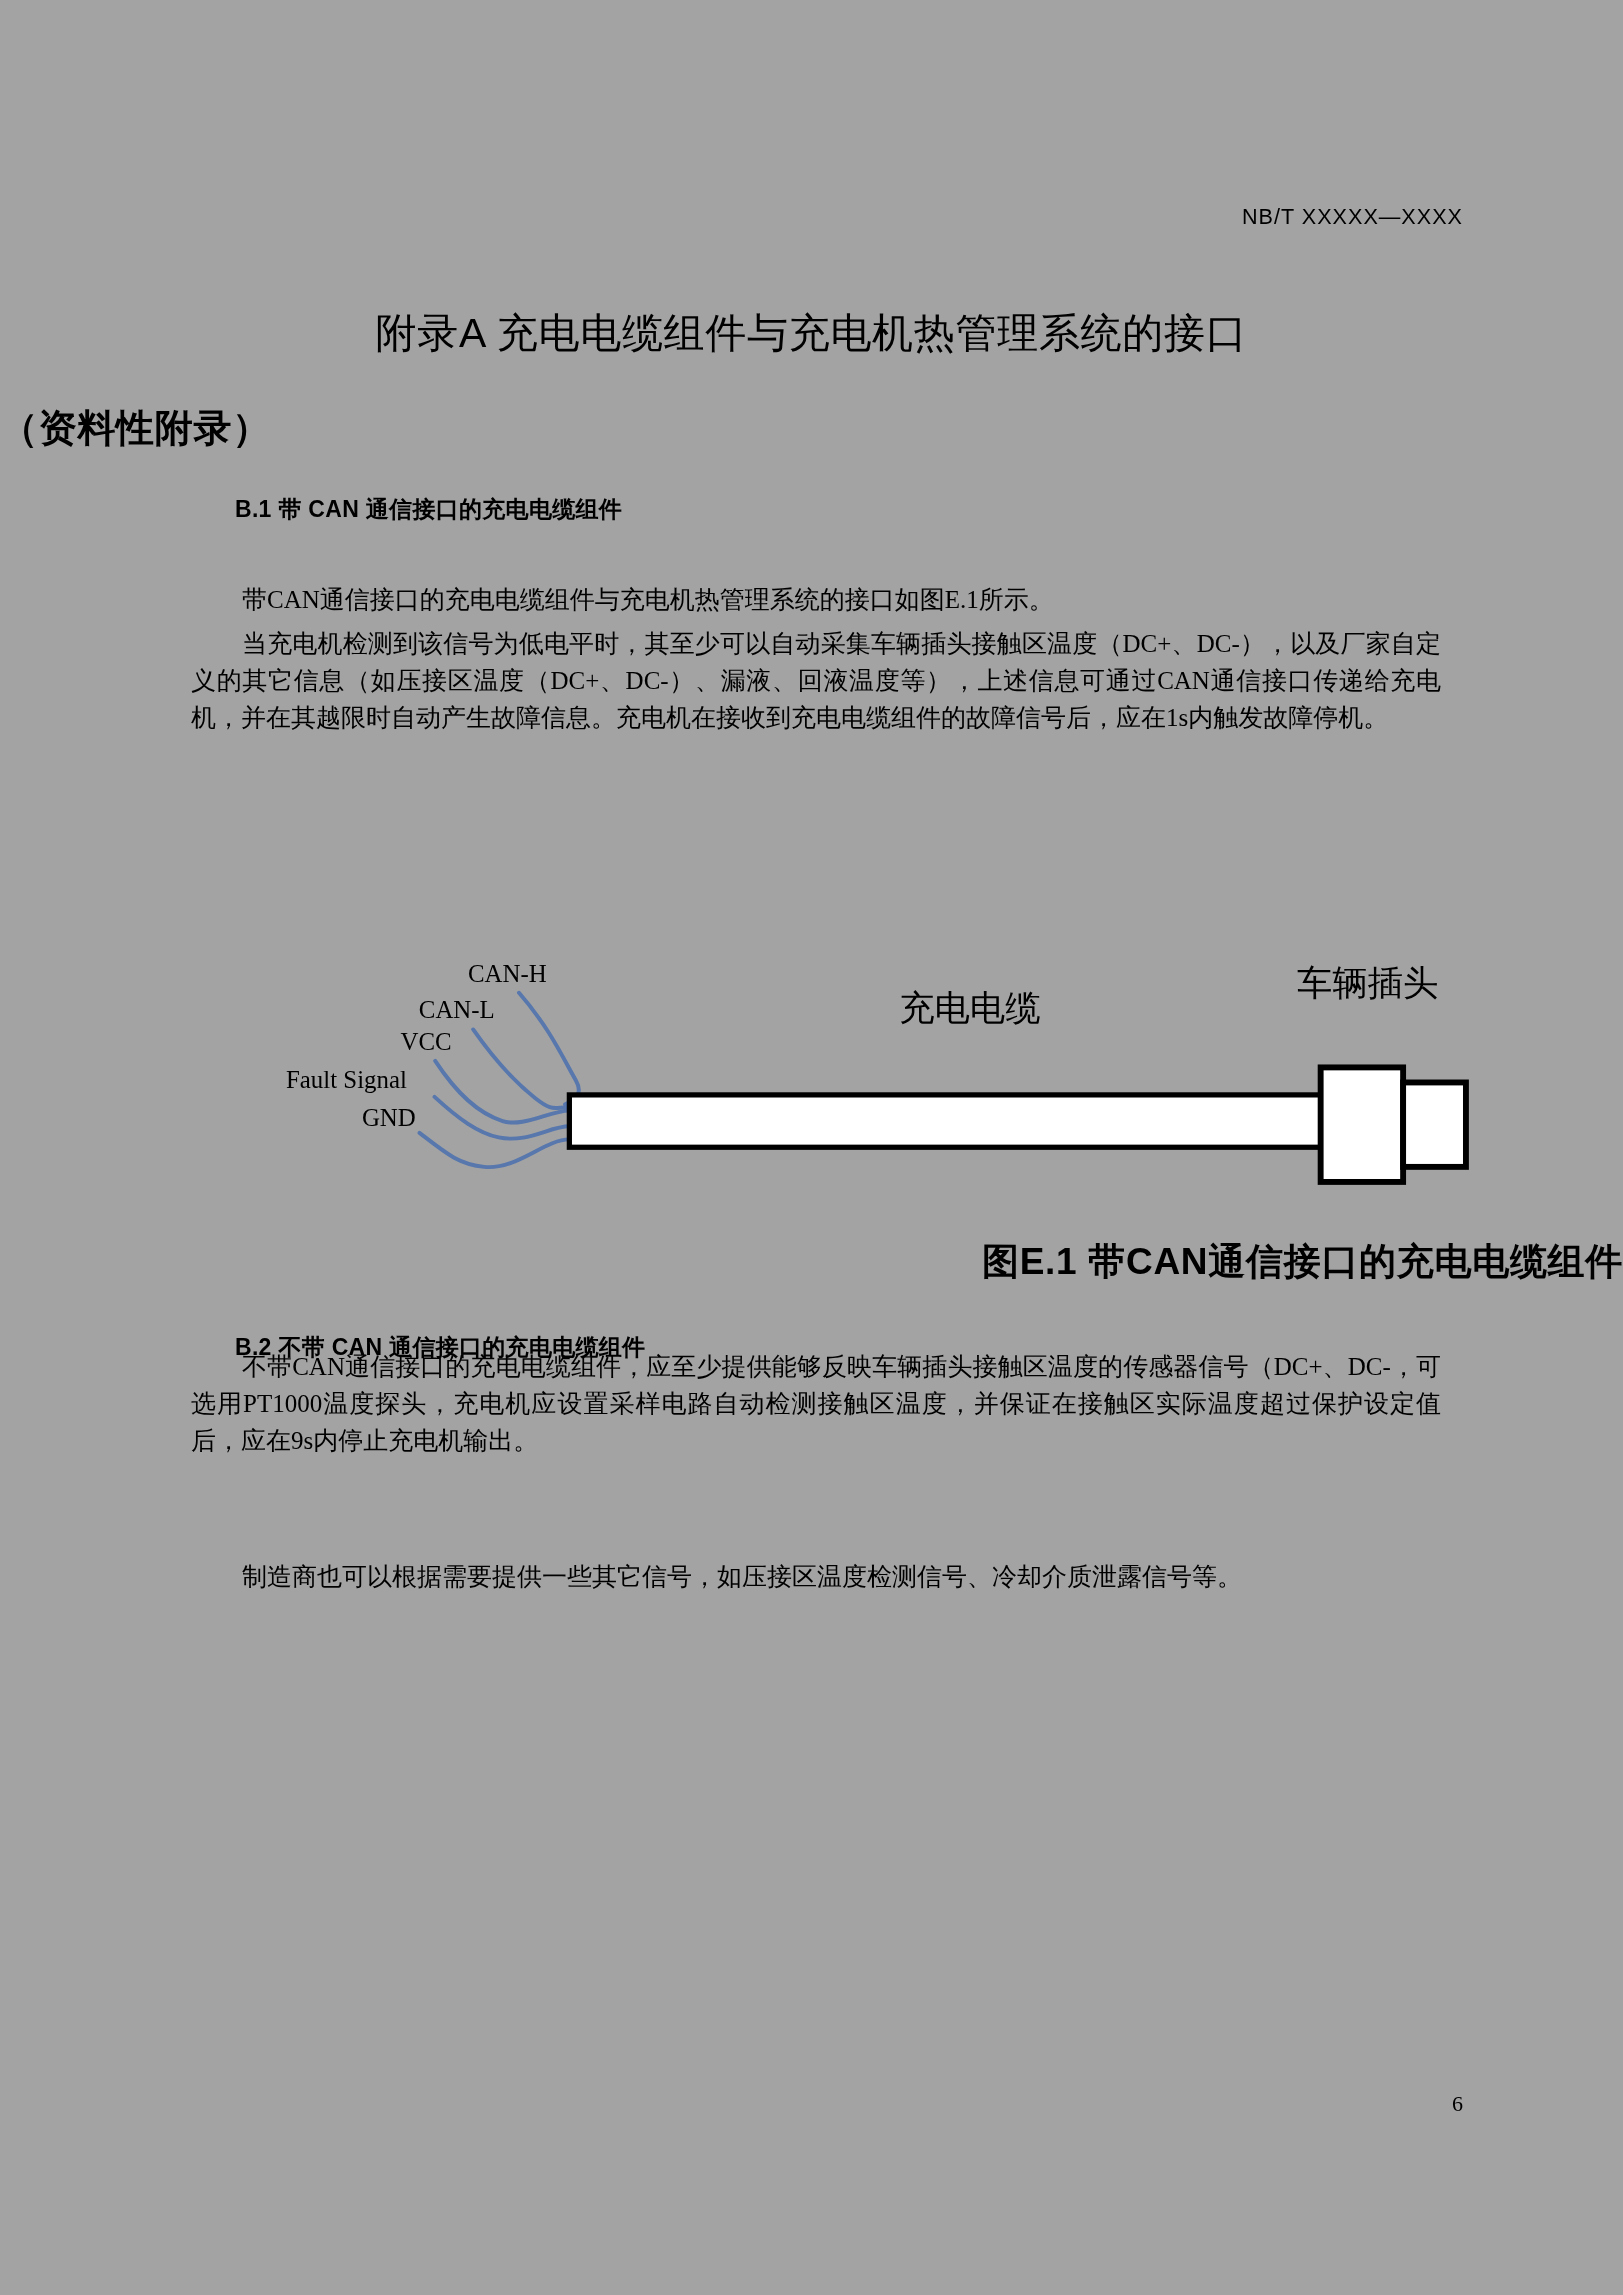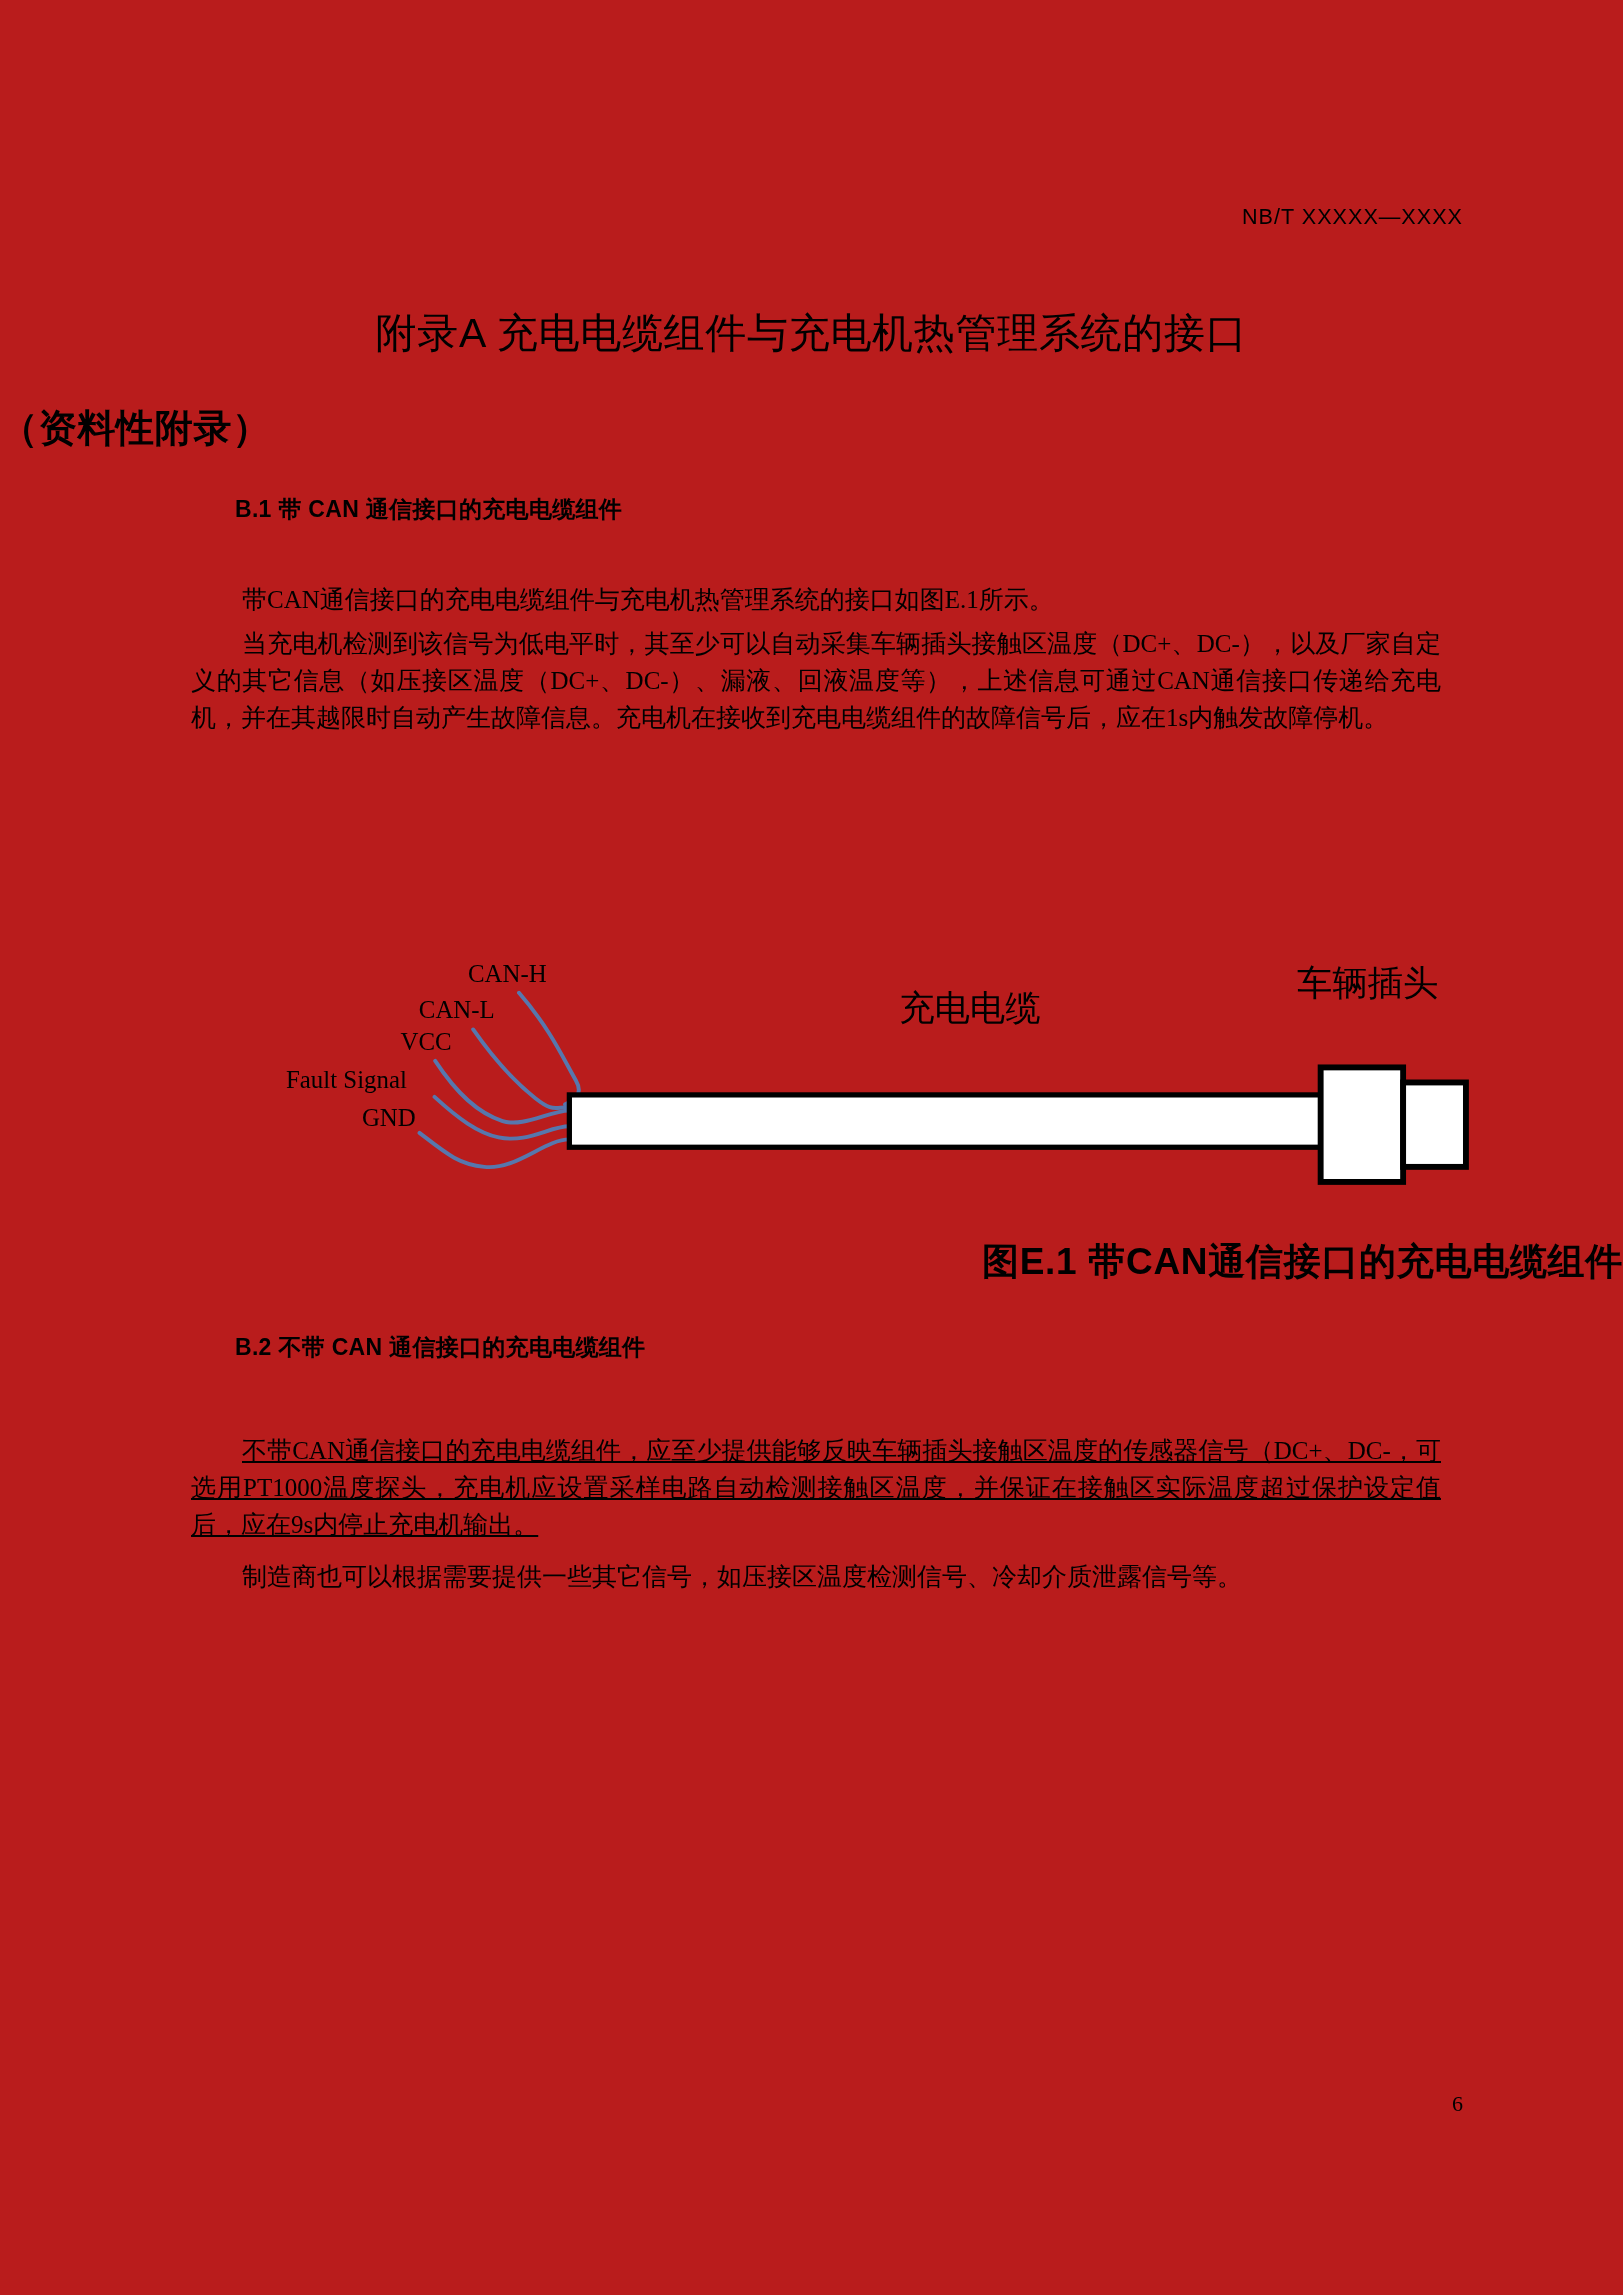--- a/index.html
+++ b/index.html
@@ -8,21 +8,21 @@
     background: #ffffff;
   }
   body {
     font-family: "Liberation Serif", "DejaVu Serif", serif;
     color: #000000;
   }
   .page {
     position: relative;
     width: 1623px;
     height: 2295px;
-    background: #b91c1c;
+    background: #a3a3a3;
     box-sizing: border-box;
     overflow: hidden;
   }
 
   
   .running-header {
     position: absolute;
     top: 204px;
     right: 160px;
     font-family: "Liberation Sans", "DejaVu Sans", sans-serif;
@@ -79,21 +79,21 @@
     font-family: "Liberation Serif", "DejaVu Serif", serif;
     font-size: 25px;
     line-height: 37px;
     text-align: justify;
     text-justify: inter-ideograph;
     text-indent: 51px;
   }
   #para-1 { top: 581px; }
   #para-2 { top: 625px; }
   #para-3 { top: 828px; }
-  #para-4 { top: 1432px; text-decoration: underline; }
+  #para-4 { top: 1348px; }
   #para-5 { top: 1558px; }
 
   
   .figure {
     position: absolute;
     left: 0;
     top: 943px;
     width: 1327px;
     height: 275px;
   }

